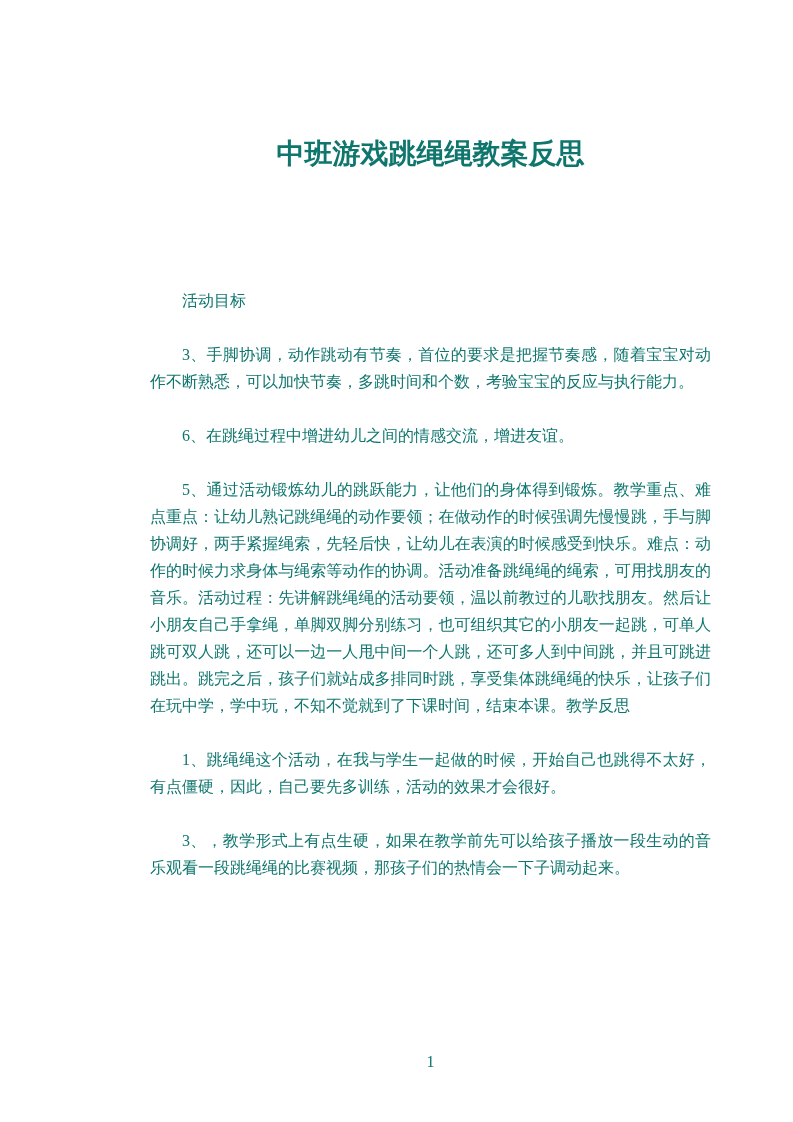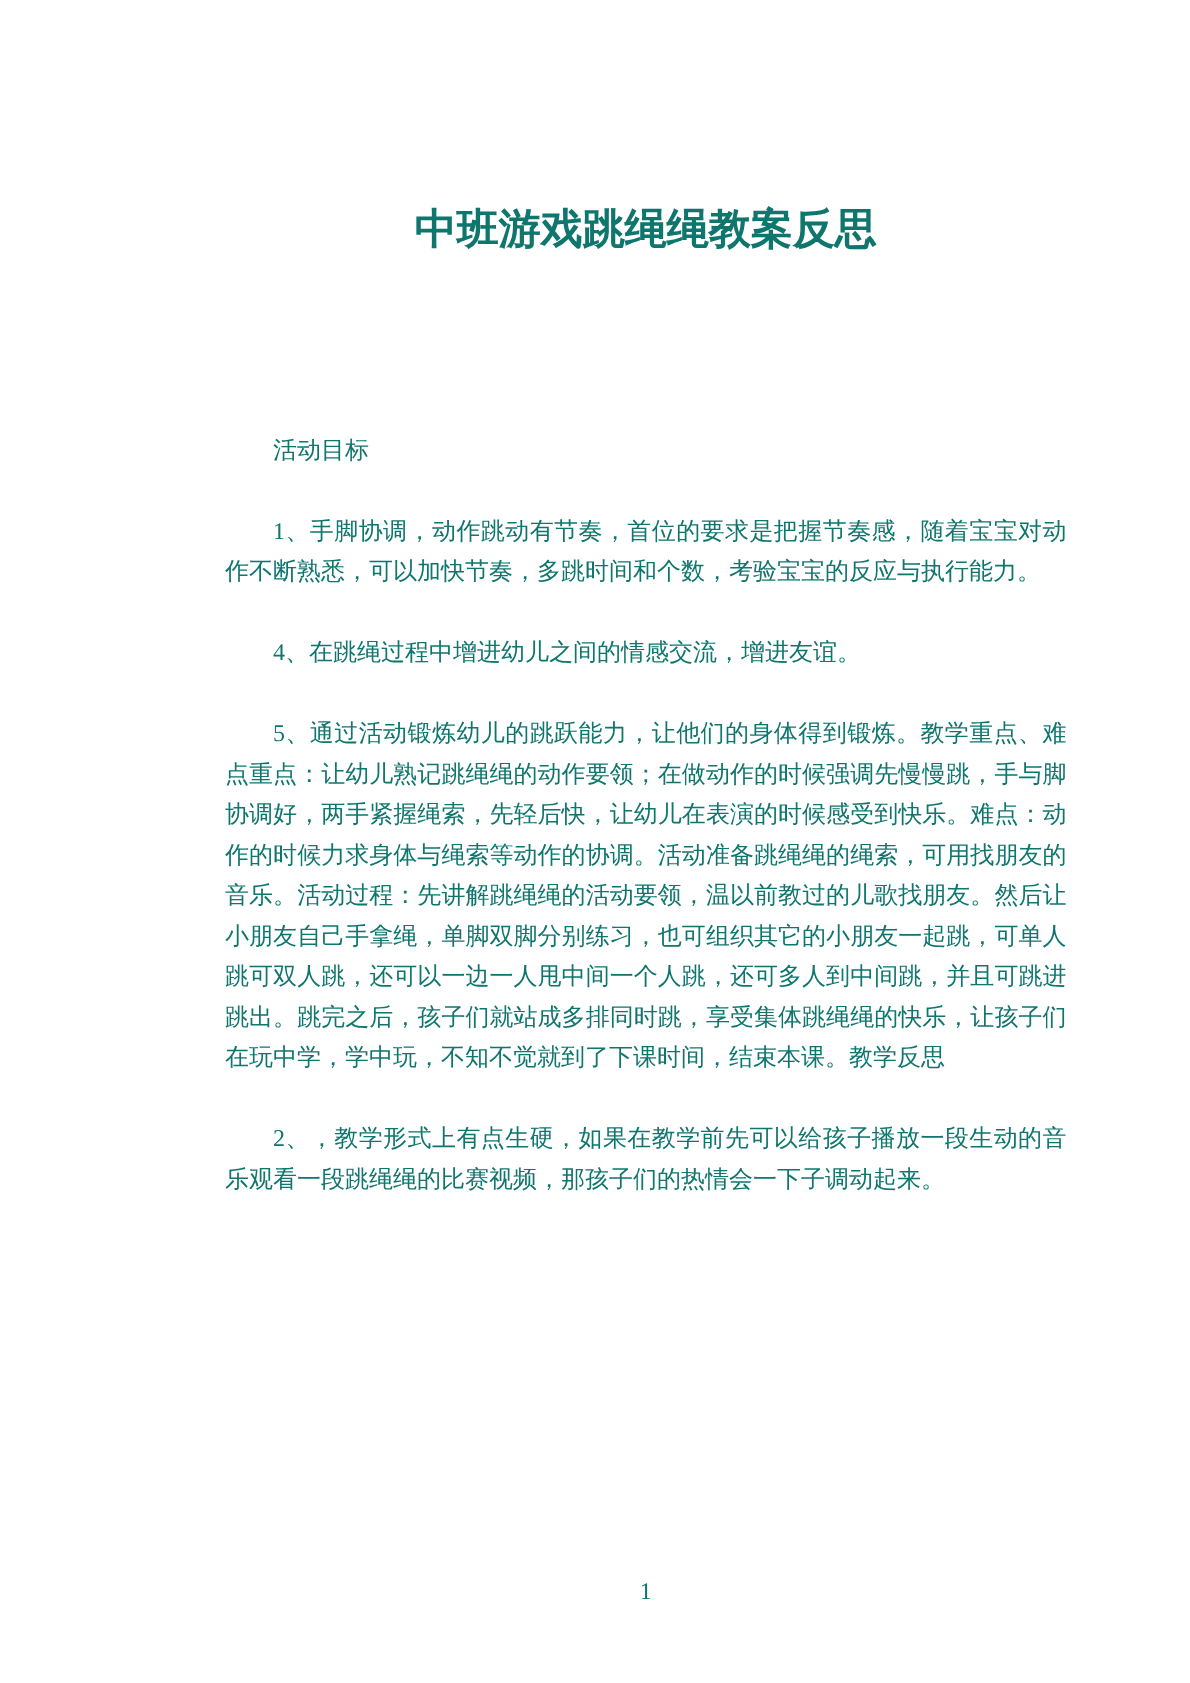--- a/index.html
+++ b/index.html
@@ -50,21 +50,22 @@
 </style>
 </head>
 <body>
 
 <div class="page">
 
   <h1 class="doc-title">中班游戏跳绳绳教案反思</h1>
 
   <div class="doc-body">
     <p>活动目标</p>
-    <p>1、手脚协调，动作跳动有节奏，首位的要求是把握节奏感，随着宝宝对动作不断熟悉，可以加快节奏，多跳时间和个数，考验宝宝的反应与执行能力。</p>
-    <p>4、在跳绳过程中增进幼儿之间的情感交流，增进友谊。</p>
+    <p>3、手脚协调，动作跳动有节奏，首位的要求是把握节奏感，随着宝宝对动作不断熟悉，可以加快节奏，多跳时间和个数，考验宝宝的反应与执行能力。</p>
+    <p>6、在跳绳过程中增进幼儿之间的情感交流，增进友谊。</p>
     <p>5、通过活动锻炼幼儿的跳跃能力，让他们的身体得到锻炼。教学重点、难点重点：让幼儿熟记跳绳绳的动作要领；在做动作的时候强调先慢慢跳，手与脚协调好，两手紧握绳索，先轻后快，让幼儿在表演的时候感受到快乐。难点：动作的时候力求身体与绳索等动作的协调。活动准备跳绳绳的绳索，可用找朋友的音乐。活动过程：先讲解跳绳绳的活动要领，温以前教过的儿歌找朋友。然后让小朋友自己手拿绳，单脚双脚分别练习，也可组织其它的小朋友一起跳，可单人跳可双人跳，还可以一边一人甩中间一个人跳，还可多人到中间跳，并且可跳进跳出。跳完之后，孩子们就站成多排同时跳，享受集体跳绳绳的快乐，让孩子们在玩中学，学中玩，不知不觉就到了下课时间，结束本课。教学反思</p>
-    <p>2、，教学形式上有点生硬，如果在教学前先可以给孩子播放一段生动的音乐观看一段跳绳绳的比赛视频，那孩子们的热情会一下子调动起来。</p>
+    <p>1、跳绳绳这个活动，在我与学生一起做的时候，开始自己也跳得不太好，有点僵硬，因此，自己要先多训练，活动的效果才会很好。</p>
+    <p>3、，教学形式上有点生硬，如果在教学前先可以给孩子播放一段生动的音乐观看一段跳绳绳的比赛视频，那孩子们的热情会一下子调动起来。</p>
   </div>
 
   <div class="page-number">1</div>
 
 </div>
 
 </body></html>

